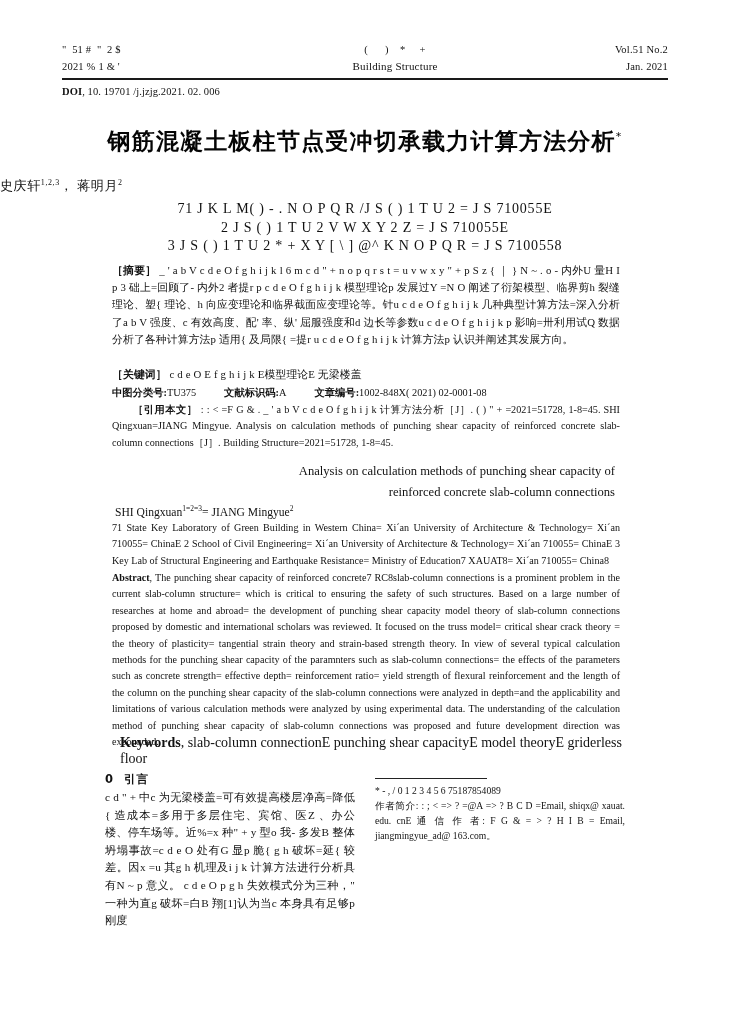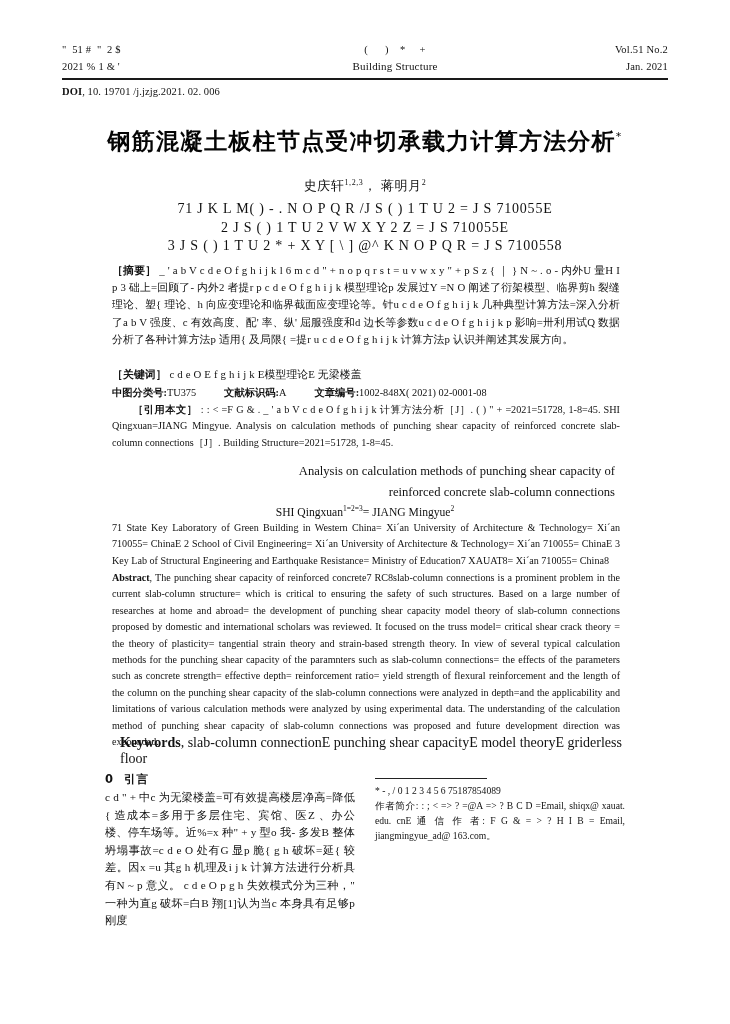--- a/index.html
+++ b/index.html
@@ -71,21 +71,21 @@
     font-size: 23px;
     letter-spacing: 1.2px;
     color: #050505;
   }
   .cn-title sup { font-size: 11px; font-weight: normal; vertical-align: super; }
 
   .cn-authors {
     position: absolute;
     left: 0; top: 177px;
     width: 730px;
-    text-align: center;
+    text-align: left;
     font-size: 13px;
     letter-spacing: .6px;
   }
   .cn-authors sup { font-size: 8px; }
 
   .affil-cn {
     position: absolute;
     left: 0; top: 200px;
     width: 730px;
     text-align: center;
@@ -152,21 +152,21 @@
     text-align: right;
     font-weight: normal;
     font-size: 12.6px;
     line-height: 21px;
   }
   .en-authors {
     position: absolute;
     left: 115px;
     top: 504px;
     width: 500px;
-    text-align: center;
+    text-align: left;
     font-size: 11.6px;
   }
   .en-authors sup { font-size: 7.5px; }
 
   .affil-en {
     position: absolute;
     left: 112px;
     top: 520px;
     width: 508px;
     font-size: 10.1px;

